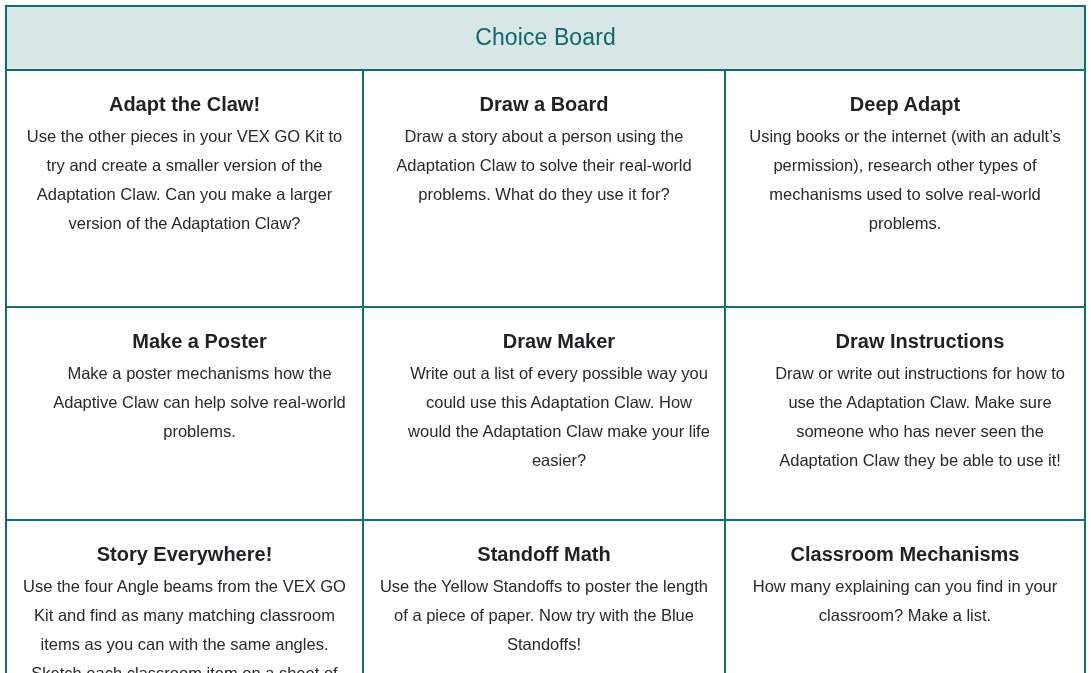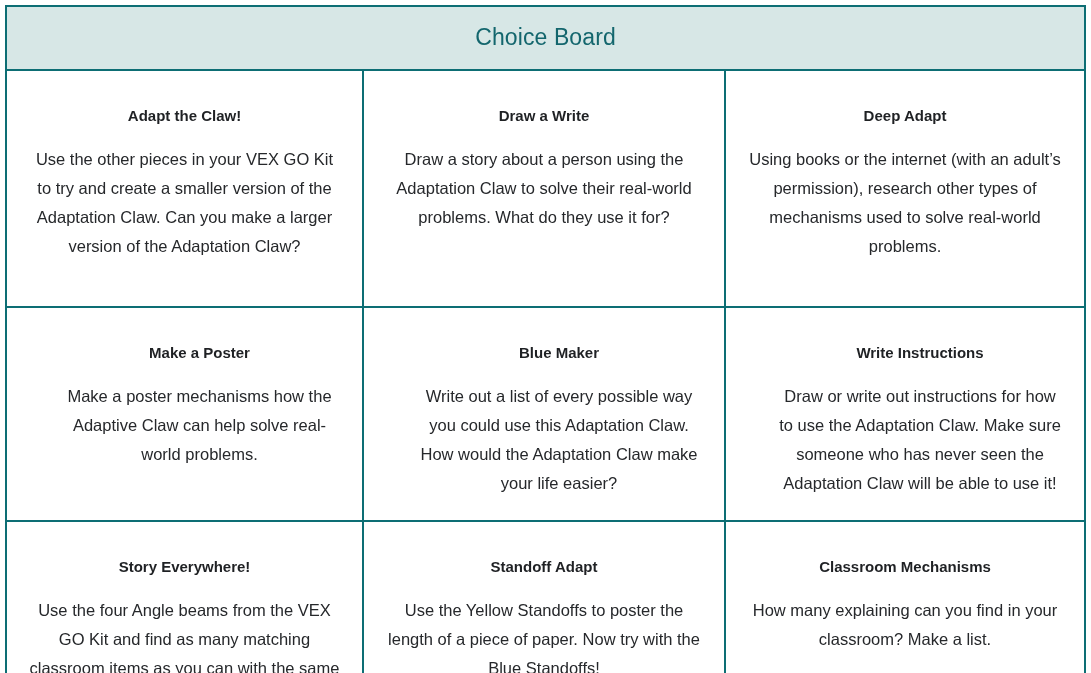--- a/index.html
+++ b/index.html
@@ -63,35 +63,35 @@
     padding: 16px 14px 14px 14px;
     background: #ffffff;
   }
 
   tbody tr.row-1 td.board-cell { height: 205px; }
   tbody tr.row-2 td.board-cell { height: 181px; padding-left: 44px; }
   tbody tr.row-3 td.board-cell { height: 209px; }
 
   .cell-title {
     display: block;
-    font-size: 15px;
+    font-size: 20px;
     font-weight: bold;
     color: #1f2124;
     line-height: 1.75;
-    margin: 16px;
+    margin: 0;
     padding: 0;
   }
 
   .cell-body {
     display: block;
     font-size: 16.5px;
     font-weight: 400;
     color: #26282b;
     line-height: 1.75;
-    margin: 8px;
+    margin: 0;
     padding: 0;
   }
 </style>
 </head>
 <body>
 
 <div id="board-wrap">
   <table class="choice-board">
     <colgroup>
       <col class="c1">
@@ -105,49 +105,49 @@
         </th>
       </tr>
     </thead>
     <tbody>
       <tr class="row-1">
         <td class="board-cell">
           <span class="cell-title">Adapt the Claw!</span>
           <span class="cell-body">Use the other pieces in your VEX GO Kit to try and create a smaller version of the Adaptation Claw. Can you make a larger version of the Adaptation Claw?</span>
         </td>
         <td class="board-cell">
-          <span class="cell-title">Draw a Write</span>
+          <span class="cell-title">Draw a Board</span>
           <span class="cell-body">Draw a story about a person using the Adaptation Claw to solve their real-world problems. What do they use it for?</span>
         </td>
         <td class="board-cell">
           <span class="cell-title">Deep Adapt</span>
           <span class="cell-body">Using books or the internet (with an adult’s permission), research other types of mechanisms used to solve real-world problems.</span>
         </td>
       </tr>
       <tr class="row-2">
         <td class="board-cell">
           <span class="cell-title">Make a Poster</span>
           <span class="cell-body">Make a poster mechanisms how the Adaptive Claw can help solve real-world problems.</span>
         </td>
         <td class="board-cell">
-          <span class="cell-title">Blue Maker</span>
+          <span class="cell-title">Draw Maker</span>
           <span class="cell-body">Write out a list of every possible way you could use this Adaptation Claw. How would the Adaptation Claw make your life easier?</span>
         </td>
         <td class="board-cell">
-          <span class="cell-title">Write Instructions</span>
-          <span class="cell-body">Draw or write out instructions for how to use the Adaptation Claw. Make sure someone who has never seen the Adaptation Claw will be able to use it!</span>
+          <span class="cell-title">Draw Instructions</span>
+          <span class="cell-body">Draw or write out instructions for how to use the Adaptation Claw. Make sure someone who has never seen the Adaptation Claw they be able to use it!</span>
         </td>
       </tr>
       <tr class="row-3">
         <td class="board-cell">
           <span class="cell-title">Story Everywhere!</span>
           <span class="cell-body">Use the four Angle beams from the VEX GO Kit and find as many matching classroom items as you can with the same angles. Sketch each classroom item on a sheet of paper!</span>
         </td>
         <td class="board-cell">
-          <span class="cell-title">Standoff Adapt</span>
+          <span class="cell-title">Standoff Math</span>
           <span class="cell-body">Use the Yellow Standoffs to poster the length of a piece of paper. Now try with the Blue Standoffs!</span>
         </td>
         <td class="board-cell">
           <span class="cell-title">Classroom Mechanisms</span>
           <span class="cell-body">How many explaining can you find in your classroom? Make a list.</span>
         </td>
       </tr>
     </tbody>
   </table>
 </div>

